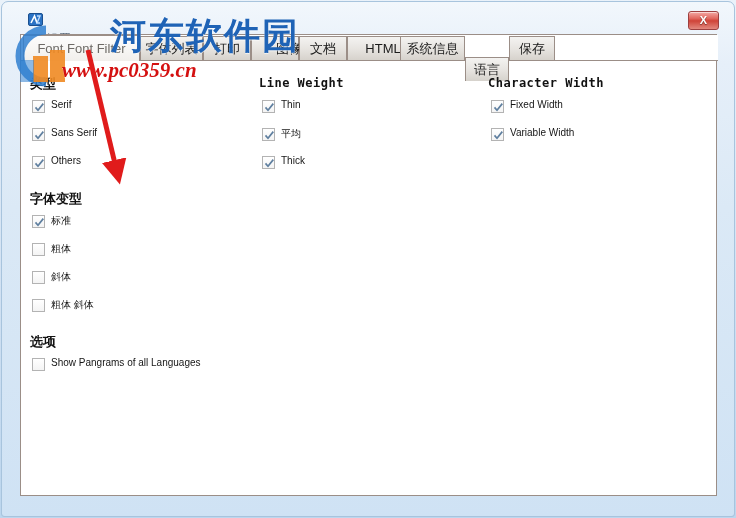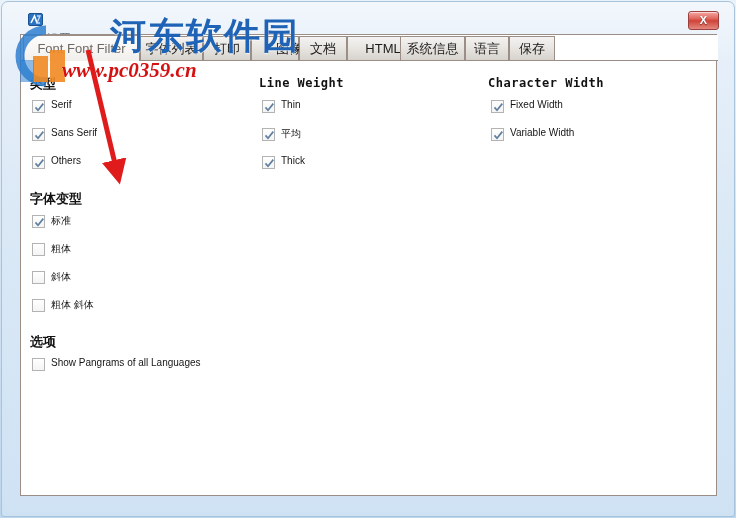--- a/index.html
+++ b/index.html
@@ -259,21 +259,21 @@
       </div>
       <div class="tab" style="left:278px;width:48px;">
         <span>文档</span>
       </div>
       <div class="tab" style="left:326px;width:72px;">
         <span>HTML</span>
       </div>
       <div class="tab" style="left:379px;width:65px;">
         <span>系统信息</span>
       </div>
-      <div class="tab" style="left:444px;width:44px;">
+      <div class="tab" style="left:444px;width:44px;margin-top:21px;">
         <span>语言</span>
       </div>
       <div class="tab" style="left:488px;width:46px;">
         <span>保存</span>
       </div>
     </div>
 
     <div id="content">
 
       <div class="group-heading" style="left:9px; top:14px;">类型</div>

